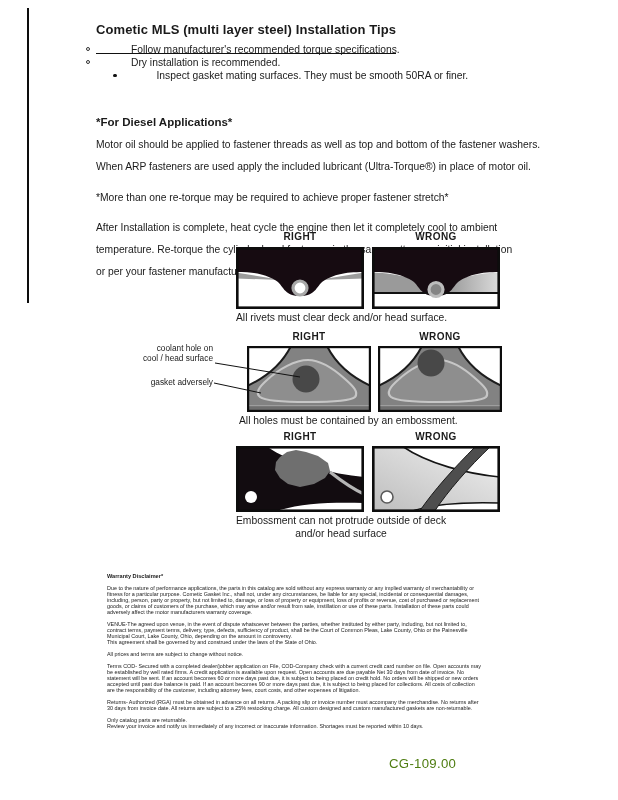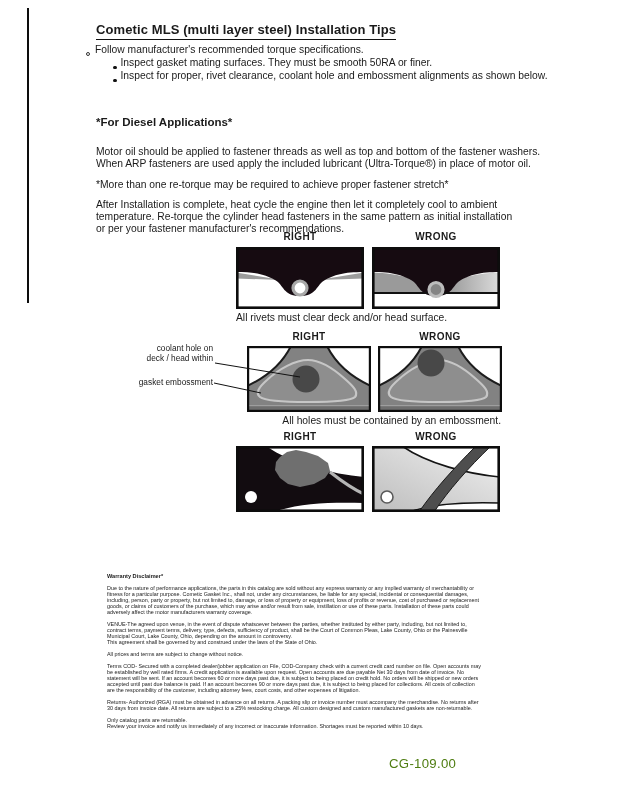--- a/index.html
+++ b/index.html
@@ -3,39 +3,39 @@
 <meta charset="utf-8">
 <style>
   * { margin:0; padding:0; box-sizing:border-box; }
   html,body { background:#ffffff; }
   body { font-family:"Liberation Sans","DejaVu Sans",sans-serif; color:#1a1a1a; }
   .page { position:relative; width:618px; height:800px; background:#fff; overflow:hidden; }
 
   .edge-line { position:absolute; left:27px; top:8px; width:1.5px; height:295px; background:#0d0d0d; }
 
   .title { position:absolute; left:96px; top:22px; font-size:13px; font-weight:bold;
-           border-bottom:1.5px solid #111; padding-bottom:2px; letter-spacing:.1px; }
+           border-bottom:1.5px solid #111; padding-bottom:16px; letter-spacing:.1px; }
 
   .tips { position:absolute; left:86px; top:43px; font-size:10.3px; line-height:13px; white-space:nowrap; }
-  .tips .row { display:flex; align-items:flex-end; }
+  .tips .row { display:flex; align-items:flex-start;gap:36px; }
   .tips .row.l2 { margin-left:26px; }
   .marker-o { flex:0 0 auto; width:4px; height:4px; border:1px solid #333; border-radius:50%;
               margin:4px 5px 0 0; }
   .marker-dot { flex:0 0 auto; width:3.5px; height:3.5px; background:#111; border-radius:50%;
               margin:4.5px 4px 0 1px; }
 
   .diesel { position:absolute; left:96px; top:116px; width:450px; }
-  .diesel h2 { font-size:11.5px; font-weight:bold; margin-bottom:18px; }
-  .diesel p { font-size:10.3px; line-height:12px; margin-bottom:8.5px; white-space:pre-line; }
+  .diesel h2 { font-size:11.5px; font-weight:bold; margin-bottom:6px; }
+  .diesel p { font-size:10.3px; line-height:22px; margin-bottom:8.5px; white-space:pre-line; }
 
   .dg-header { position:absolute; transform:translateX(-50%); font-size:10px; font-weight:700;
                letter-spacing:.4px; }
   .dg { position:absolute; display:block; }
   .caption { position:absolute; font-size:10.3px; line-height:12.5px; white-space:pre-line;text-align:center; }
-  .caption.center { text-align:right; }
+  .caption.center { text-align:left; }
 
   .side-label { position:absolute; width:110px; text-align:right; font-size:8.3px; line-height:10px;
                 white-space:pre-line; }
   .leader-overlay { position:absolute; left:0; top:0; width:618px; height:800px; pointer-events:none; }
 
   .legal { position:absolute; left:107px; top:573px; width:420px; }
   .legal h3 { font-size:5.6px; font-weight:bold; margin-bottom:5.5px; }
   .legal p { font-size:5.4px; line-height:6.15px; margin-bottom:5.5px; white-space:pre-line; color:#222; }
 
   .pagenum { position:absolute; left:389px; top:756px; font-size:13.2px; letter-spacing:.3px; color:#4d7c0f; }
@@ -47,27 +47,27 @@
 
   <div class="edge-line"></div>
 
   <h1 class="title">Cometic MLS (multi layer steel) Installation Tips</h1>
 
   <div class="tips">
     <div class="row l1">
       <span class="marker-o"></span>
       <span>Follow manufacturer's recommended torque specifications.</span>
     </div>
+    <div class="row l1">
+      <span class="marker-o"></span>
+      <span>Dry installation is recommended.</span>
+    </div>
     <div class="row l2">
       <span class="marker-dot"></span>
       <span>Inspect gasket mating surfaces.  They must be smooth 50RA or finer.</span>
-    </div>
-    <div class="row l2">
-      <span class="marker-dot"></span>
-      <span>Inspect for proper, rivet clearance, coolant hole and embossment alignments as shown below.</span>
     </div>
   </div>
 
   <div class="diesel">
     <h2>*For Diesel Applications*</h2>
     <p>Motor oil should be applied to fastener threads as well as top and bottom of the fastener washers.
 When ARP fasteners are used apply the included lubricant (Ultra-Torque®) in place of motor oil.</p>
     <p>*More than one re-torque may be required to achieve proper fastener stretch*</p>
     <p>After Installation is complete, heat cycle the engine then let it completely cool to ambient
 temperature. Re-torque the cylinder head fasteners in the same pattern as initial installation
@@ -101,22 +101,22 @@
     <circle cx="64" cy="42.5" r="7" fill="#858585" stroke="#bcbcbc" stroke-width="3.2"></circle>
     <rect x="1.3" y="1.3" width="125.4" height="59.4" fill="none" stroke="#0d0d0d" stroke-width="2.6"></rect>
   </svg>
 
   <div class="caption" style="left:236px; top:312px;">All rivets must clear deck and/or head surface.</div>
 
   <span class="dg-header" style="left:309px; top:331px;">RIGHT</span>
   <span class="dg-header" style="left:440px; top:331px;">WRONG</span>
 
   <div class="side-label" style="left:103px; top:343px;">coolant hole on
-deck / head within</div>
-  <div class="side-label" style="left:103px; top:377px;">gasket embossment</div>
+cool / head surface</div>
+  <div class="side-label" style="left:103px; top:377px;">gasket adversely</div>
 
   <svg class="dg" style="left:247px; top:346px;" width="124" height="66" viewBox="0 0 124 66">
     <rect x="0" y="0" width="124" height="66" fill="#828282"></rect>
     <path d="M13,51 C8,47 12,41 20,34 C32,23 48,14 61,14 C74,14 88,24 98,33 C106,40 112,46 108,51 C104,55 88,56 61,56 C34,56 18,55 13,51 Z" fill="#8e8e8e" stroke="#c6c6c6" stroke-width="2.2"></path>
     <path d="M0,0 L44,0 C36,16 22,30 0,40 Z" fill="#ffffff"></path>
     <path d="M44,0 C36,16 22,30 0,40" fill="none" stroke="#1c1c1c" stroke-width="2"></path>
     <path d="M124,0 L80,0 C88,16 102,30 124,40 Z" fill="#ffffff"></path>
     <path d="M80,0 C88,16 102,30 124,40" fill="none" stroke="#1c1c1c" stroke-width="2"></path>
     <circle cx="59" cy="33" r="13.5" fill="#484848"></circle>
     <line x1="0" y1="59.5" x2="124" y2="59.5" stroke="#9e9e9e" stroke-width="1"></line>
@@ -158,20 +158,22 @@
           <stop offset="1" stop-color="#f0f0f0"></stop>
       </linearGradient>
     </defs>
     <rect x="0" y="0" width="128" height="66" fill="#ffffff"></rect>
     <path d="M0,0 H30 C56,18 96,28 128,31 V57 C96,56 62,57 38,66 H0 Z" fill="url(#g-band)" stroke="#141414" stroke-width="1.6"></path>
     <path d="M104,0 C82,22 62,44 47,66 L62,66 C76,45 96,22 119,0 Z" fill="#4e4e4e" stroke="#1a1a1a" stroke-width="1"></path>
     <circle cx="15" cy="51" r="6" fill="#ffffff" stroke="#5a5a5a" stroke-width="1.6"></circle>
     <rect x="1.3" y="1.3" width="125.4" height="63.4" fill="none" stroke="#0d0d0d" stroke-width="2.6"></rect>
   </svg>
 
+  <div class="caption" style="left:236px; top:515px;">Embossment can not protrude outside of deck
+and/or head surface</div>
 
   <svg class="leader-overlay">
     <line x1="215" y1="363" x2="300" y2="377" stroke="#111" stroke-width="1"></line>
     <line x1="214" y1="383" x2="261" y2="393" stroke="#111" stroke-width="1"></line>
   </svg>
 
   <div class="legal">
     <h3>Warranty Disclaimer*</h3>
     <p>Due to the nature of performance applications, the parts in this catalog are sold without any express warranty or any implied warranty of merchantability or
 fitness for a particular purpose.  Cometic Gasket Inc., shall not, under any circumstances, be liable for any special, incidental or consequential damages,

